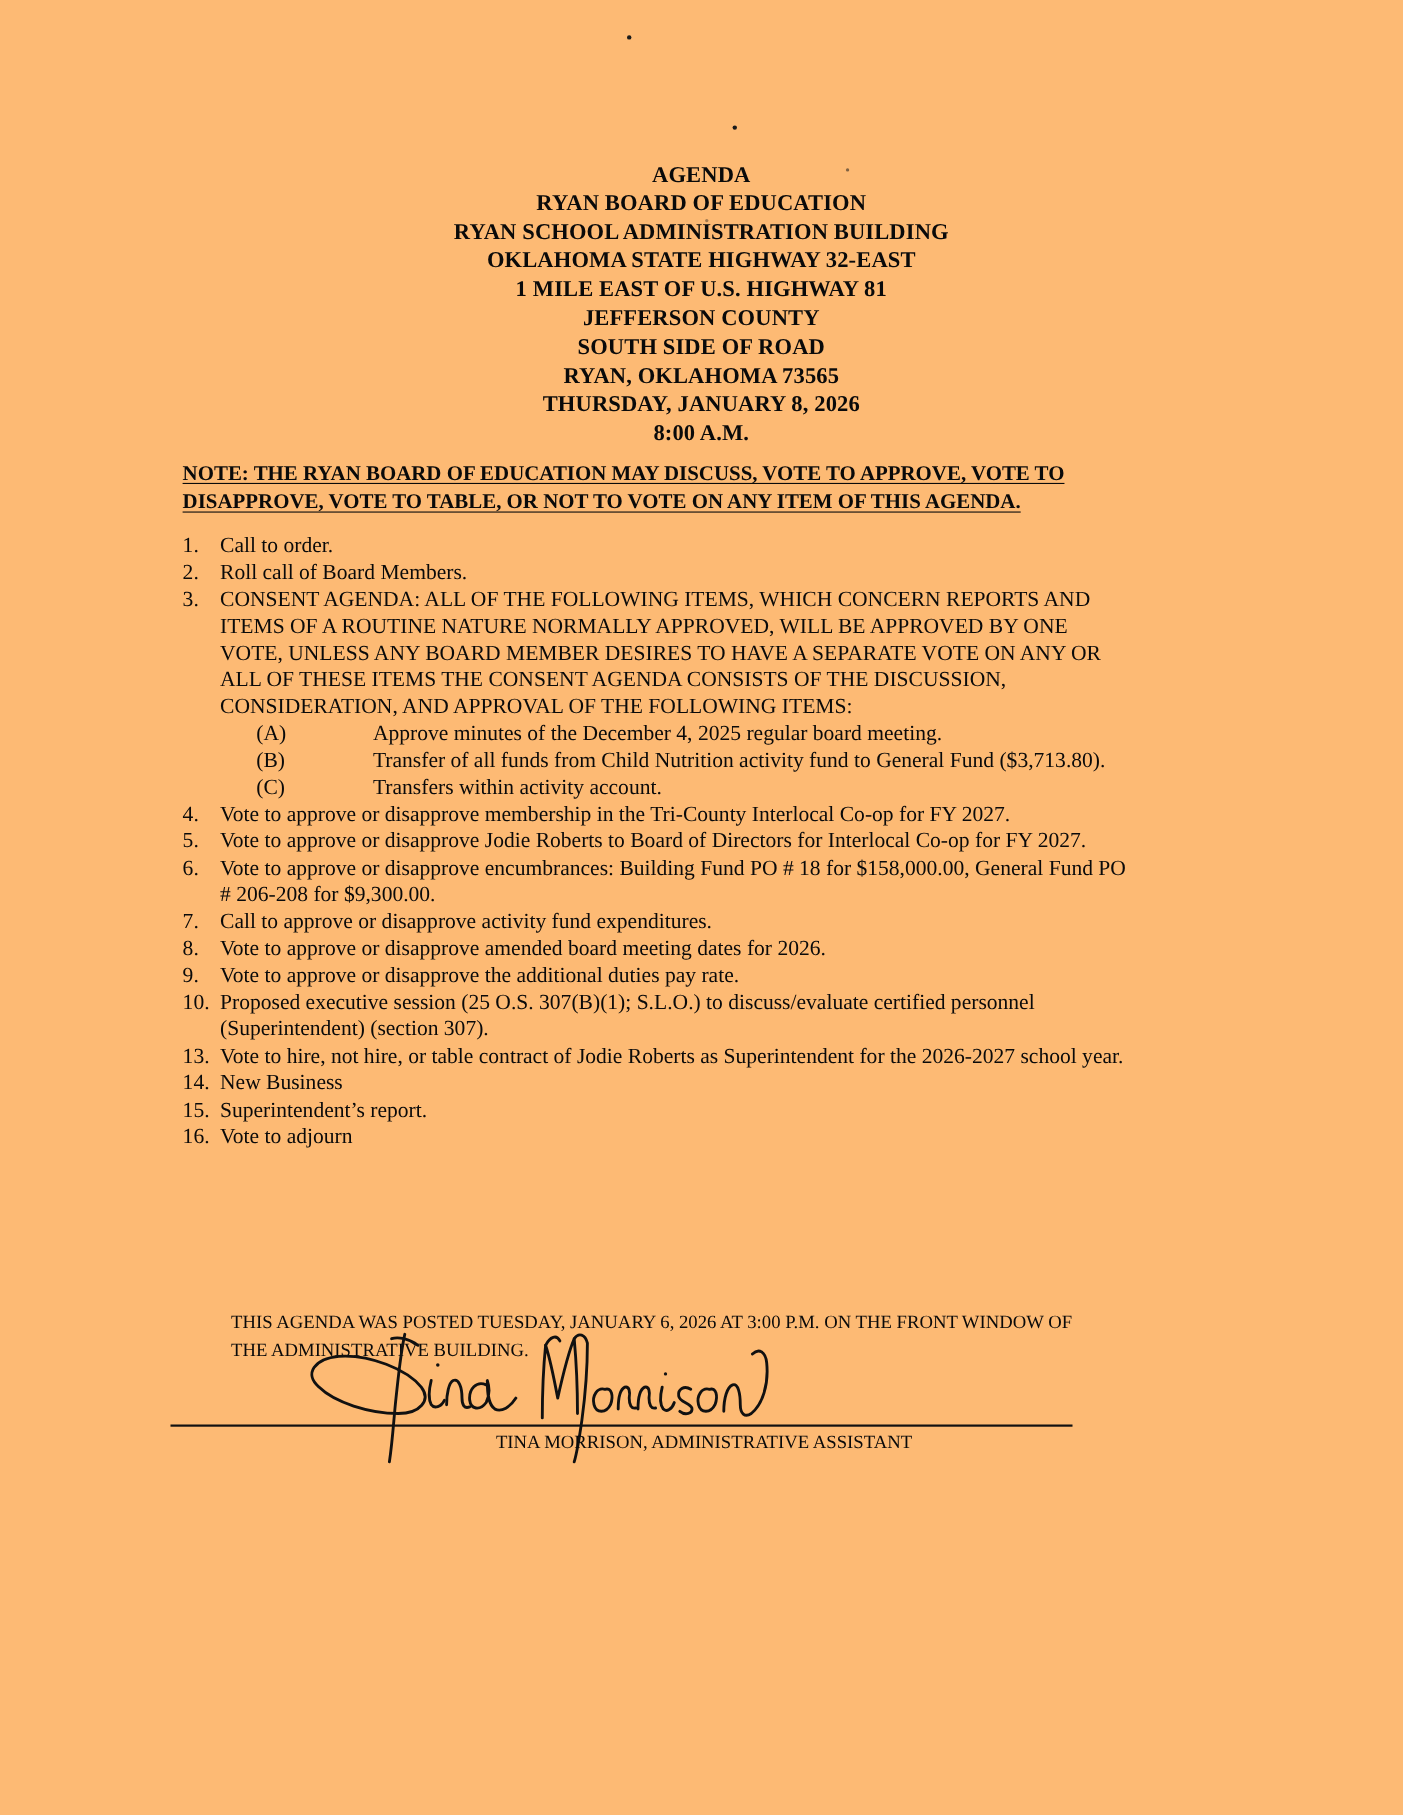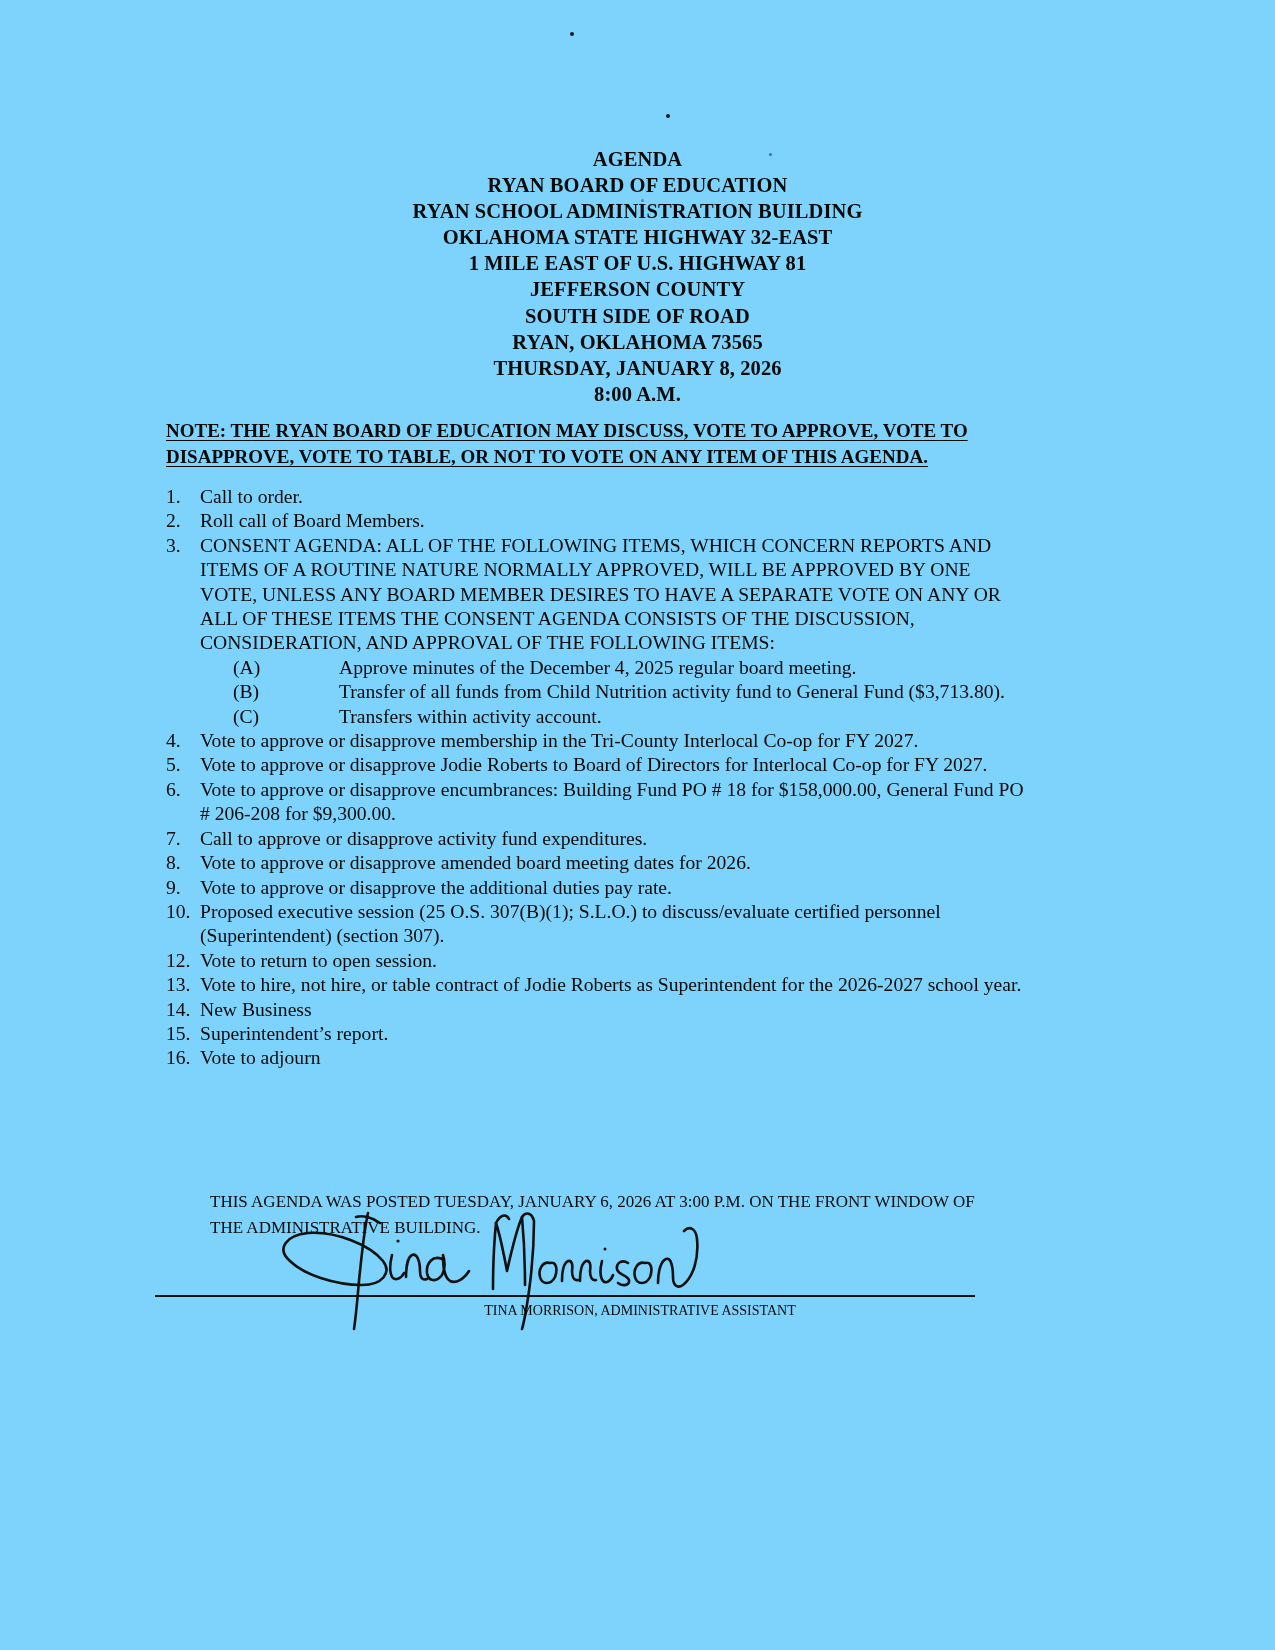--- a/index.html
+++ b/index.html
@@ -13,21 +13,21 @@
     position: relative;
     font-family: "Liberation Serif", "DejaVu Serif", serif;
     color: #0a0a0a;
     overflow: hidden;
   }
 
   
   #page {
     position: absolute;
     inset: 0;
-    background: #7dd3fc;
+    background: #fdba74;
   }
 
   
   .speck {
     position: absolute;
     background: #1a1a1a;
     border-radius: 50%;
   }
   .speck.s1 { left: 570px; top: 32px; width: 4px; height: 4px; }
   .speck.s2 { left: 666px; top: 114px; width: 4px; height: 4px; }
@@ -131,21 +131,21 @@
     width: 820px;
     height: 2px;
     background: #111;
   }
   #sig-caption {
     position: absolute;
     left: 0;
     top: 94px;
     width: 820px;
     text-align: center;
-    font-size: 14px;
+    font-size: 17px;
     line-height: 24px;
     white-space: nowrap;
     padding-left: 150px;
     box-sizing: border-box;
   }
 </style>
 </head>
 <body>
 
 <div id="page">
@@ -222,24 +222,20 @@
     </div>
     <div class="item">
       <span class="num">9.</span>
       <span class="body">Vote to approve or disapprove the additional duties pay rate.</span>
     </div>
     <div class="item">
       <span class="num wide">10.</span>
       <span class="body">Proposed executive session (25 O.S. 307(B)(1); S.L.O.) to discuss/evaluate certified personnel (Superintendent) (section 307).</span>
     </div>
     <div class="item">
-      <span class="num wide">12.</span>
-      <span class="body">Vote to return to open session.</span>
-    </div>
-    <div class="item">
       <span class="num wide">13.</span>
       <span class="body">Vote to hire, not hire, or table contract of Jodie Roberts as Superintendent for the 2026-2027 school year.</span>
     </div>
     <div class="item">
       <span class="num wide">14.</span>
       <span class="body">New Business</span>
     </div>
     <div class="item">
       <span class="num wide">15.</span>
       <span class="body">Superintendent’s report.</span>

